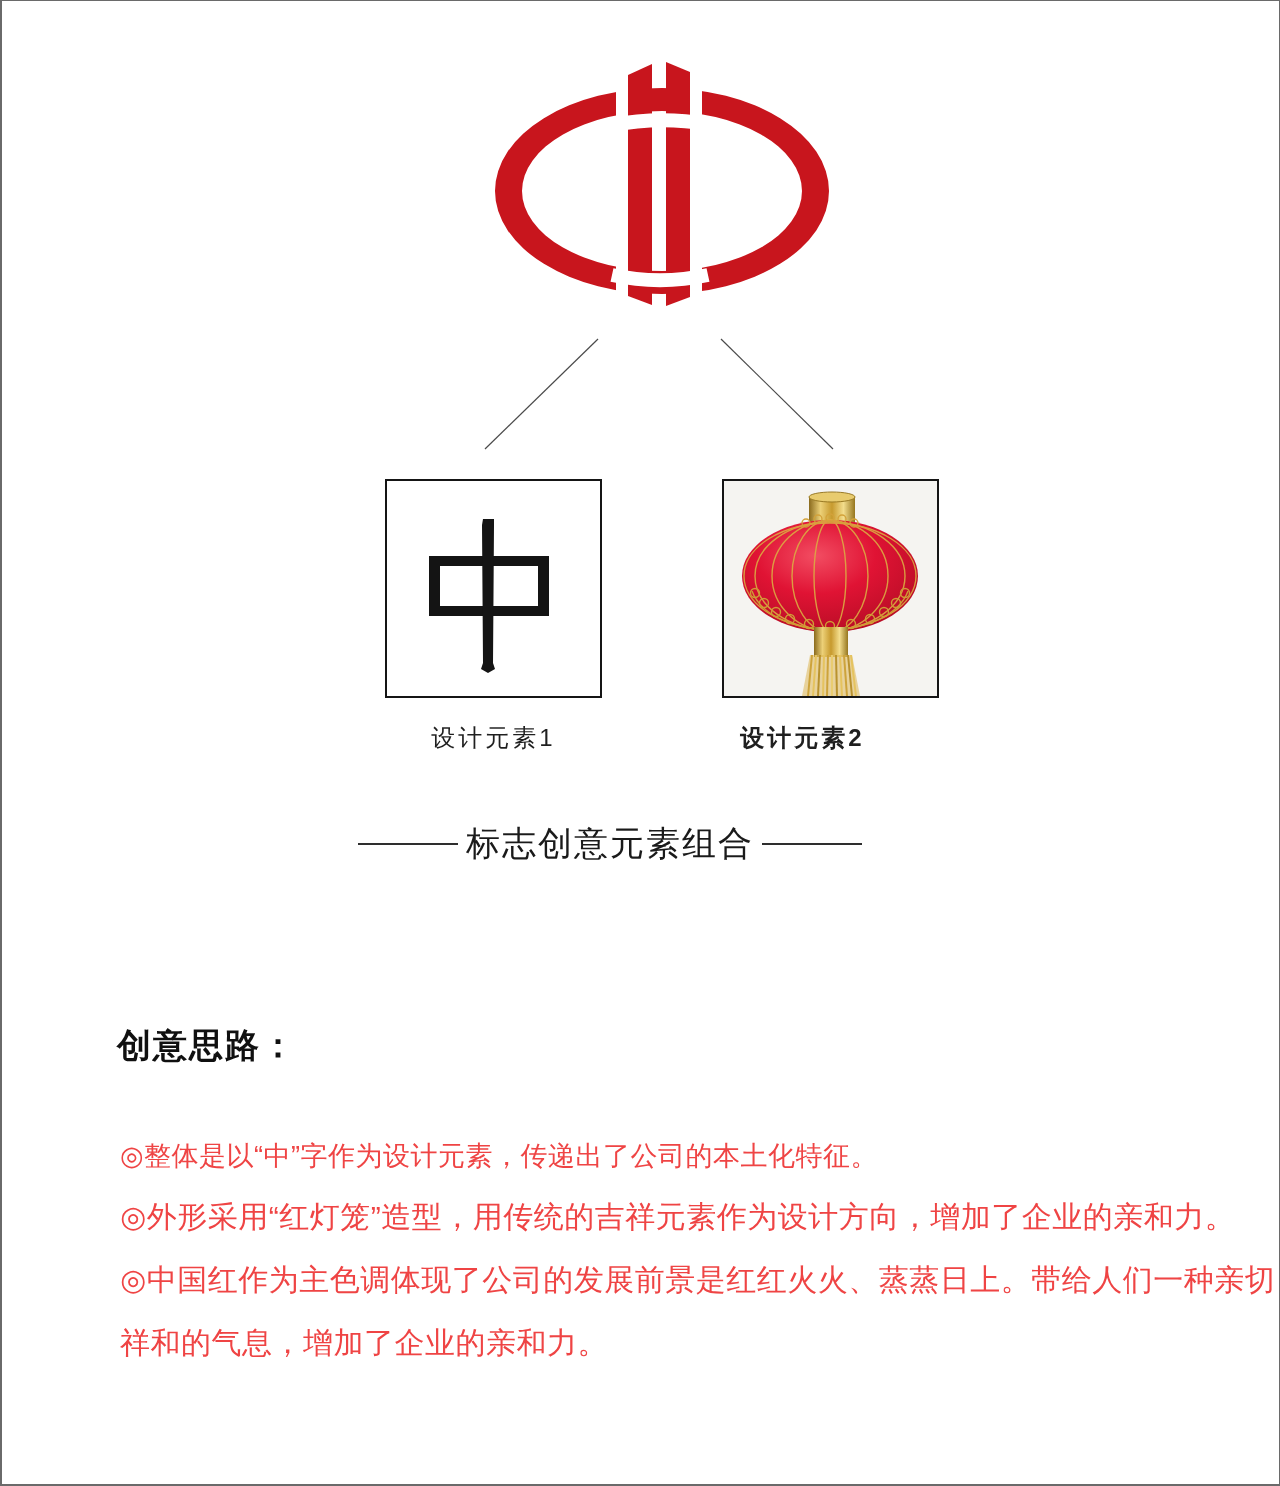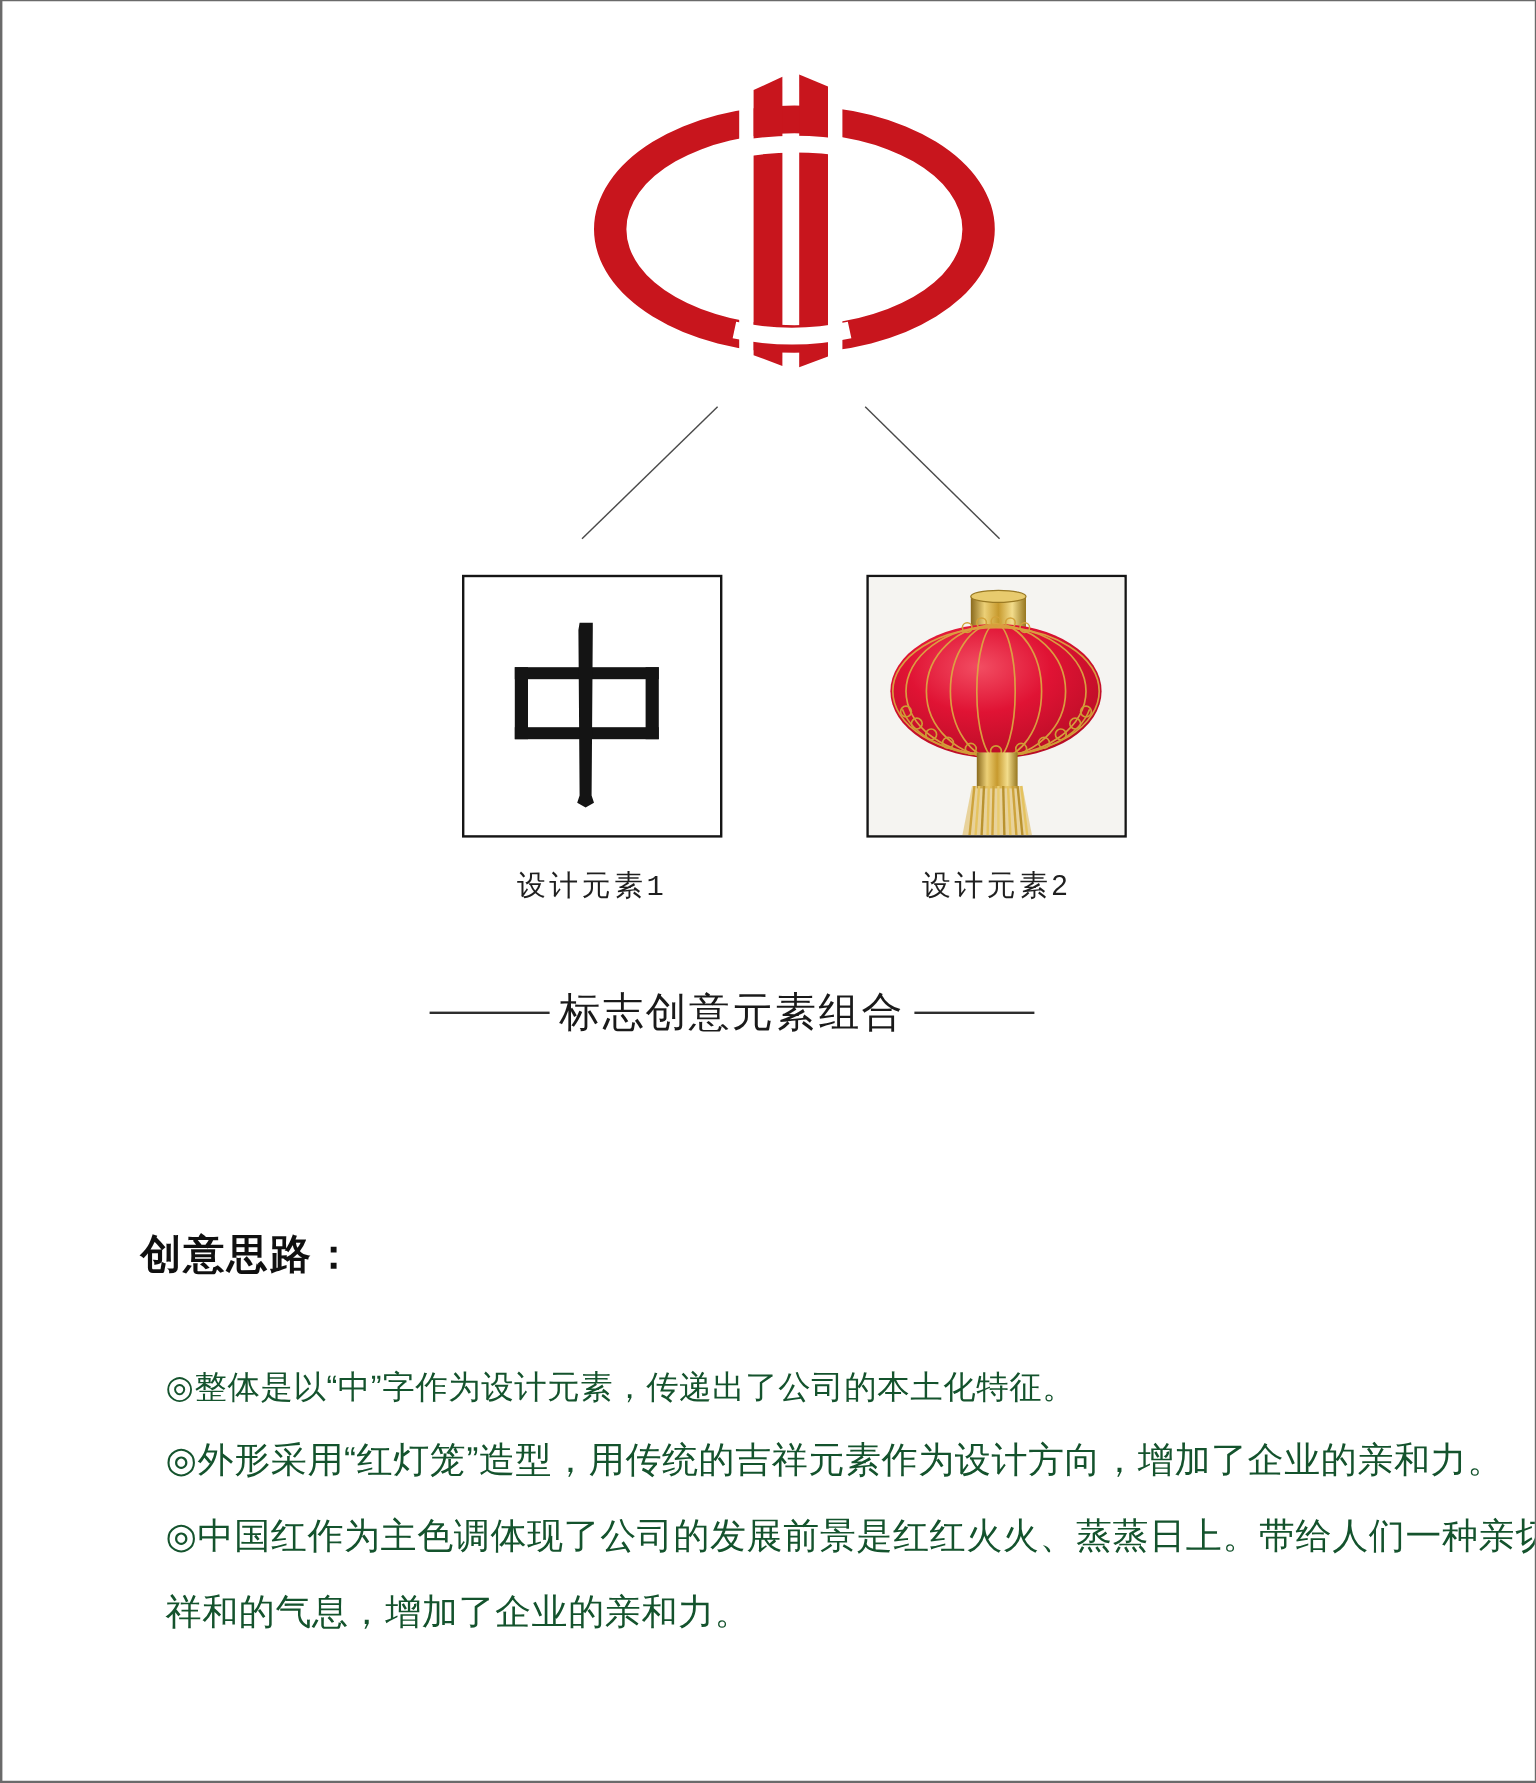--- a/index.html
+++ b/index.html
@@ -22,21 +22,21 @@
   .title-row{
     position:absolute;left:356px;top:820px;width:504px;
     display:flex;align-items:center;justify-content:space-between;
   }
   .title-dash{width:100px;height:2px;background:#2e2e2e;}
   .title-text{font-size:34px;letter-spacing:2px;color:#1a1a1a;white-space:nowrap;}
   .heading{
     position:absolute;left:115px;top:1022px;font-size:34px;font-weight:bold;
     letter-spacing:2px;color:#101010;white-space:nowrap;
   }
-  .para{position:absolute;left:136px;white-space:nowrap;color:#14532d;}
+  .para{position:absolute;left:118px;white-space:nowrap;color:#ef4444;}
   .p1{top:1137px;font-size:27px;letter-spacing:0.5px;}
   .p2{top:1196px;font-size:30px;letter-spacing:0.5px;}
   .p3{top:1259px;font-size:30px;letter-spacing:0.5px;}
   .p4{top:1322px;font-size:30px;letter-spacing:0.5px;}
 </style>
 </head>
 <body>
 
 <div class="page">
 
@@ -142,22 +142,22 @@
         <path d="M108,174 L108,215" stroke="#e9cc70"></path>
         <path d="M112,174 L113,215" stroke="#b9922e"></path>
         <path d="M116,174 L118,215" stroke="#e5c35f"></path>
         <path d="M120,174 L123,215" stroke="#cda33b"></path>
         <path d="M124,174 L128,215" stroke="#b9922e"></path>
         <path d="M127,174 L132,215" stroke="#e5c35f"></path>
       </g>
     </svg>
   </div>
 
-  <div class="box-label" style="left:383px;font-family:Liberation Mono, monospace;">设计元素1</div>
-  <div class="box-label" style="left:720px;">设计元素2</div>
+  <div class="box-label" style="left:383px;">设计元素1</div>
+  <div class="box-label" style="left:692px;font-weight:bold;">设计元素2</div>
 
   <div class="title-row">
     <div class="title-dash"></div>
     <div class="title-text">标志创意元素组合</div>
     <div class="title-dash"></div>
   </div>
 
   <div class="heading">创意思路：</div>
 
   <div class="para p1">◎整体是以“中”字作为设计元素，传递出了公司的本土化特征。</div>

